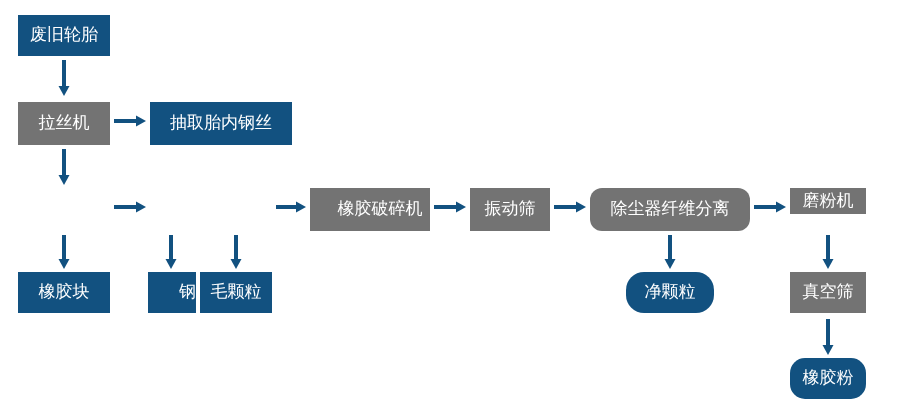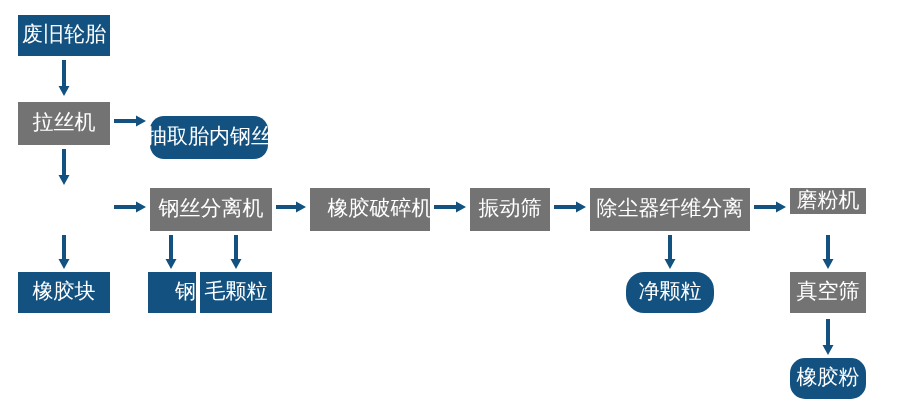--- a/index.html
+++ b/index.html
@@ -17,21 +17,21 @@
     background: #ffffff;
     overflow: hidden;
   }
   .node {
     position: absolute;
     display: flex;
     align-items: center;
     justify-content: center;
     box-sizing: border-box;
     color: #ffffff;
-    font-size: 21px;
+    font-size: 17px;
     font-weight: 400;
     letter-spacing: 0px;
     line-height: 1;
     white-space: nowrap;
     user-select: none;
   }
   .node.blue { background: #125180; }
   .node.red  { background: #737373; }
 
   .node-label {
@@ -49,33 +49,30 @@
 </head>
 <body>
 
 <div id="canvas">
     <div class="node blue" style="left: 18px; top: 15px; width: 92px; height: 41px;">
       <span class="node-label">废旧轮胎</span>
     </div>
     <div class="node red" style="left: 18px; top: 102px; width: 92px; height: 43px;">
       <span class="node-label">拉丝机</span>
     </div>
-    <div class="node blue" style="left: 150px; top: 116px; width: 118px; height: 43px; border-radius: 14px;">
+    <div class="node blue" style="left: 150px; top: 102px; width: 142px; height: 43px;">
       <span class="node-label">抽取胎内钢丝</span>
-    </div>
-    <div class="node red" style="left: 150px; top: 188px; width: 122px; height: 43px;">
-      <span class="node-label">钢丝分离机</span>
     </div>
     <div class="node red" style="left: 310px; top: 188px; width: 120px; height: 43px; padding-left: 20px;">
       <span class="node-label">橡胶破碎机</span>
     </div>
     <div class="node red" style="left: 470px; top: 188px; width: 80px; height: 43px;">
       <span class="node-label">振动筛</span>
     </div>
-    <div class="node red" style="left: 590px; top: 188px; width: 160px; height: 43px;">
+    <div class="node red" style="left: 590px; top: 188px; width: 160px; height: 43px; border-radius: 12px;">
       <span class="node-label">除尘器纤维分离</span>
     </div>
     <div class="node red" style="left: 790px; top: 188px; width: 76px; height: 26px;">
       <span class="node-label">磨粉机</span>
     </div>
     <div class="node blue" style="left: 18px; top: 272px; width: 92px; height: 41px;">
       <span class="node-label">橡胶块</span>
     </div>
     <div class="node blue" style="left: 148px; top: 272px; width: 48px; height: 41px; padding-left: 48px;">
       <span class="node-label">钢丝</span>

